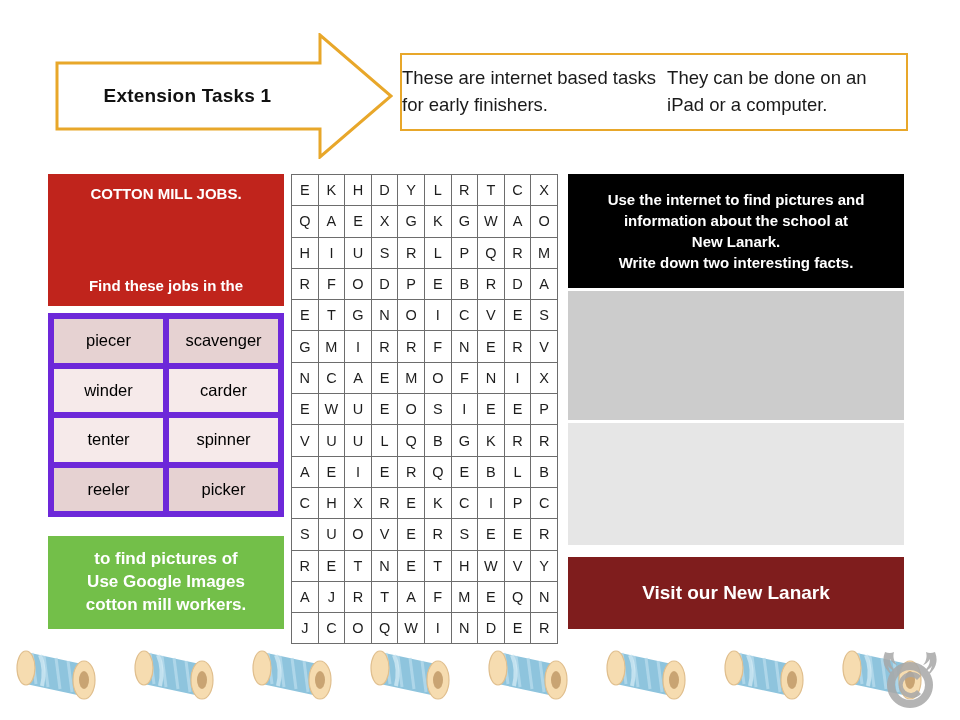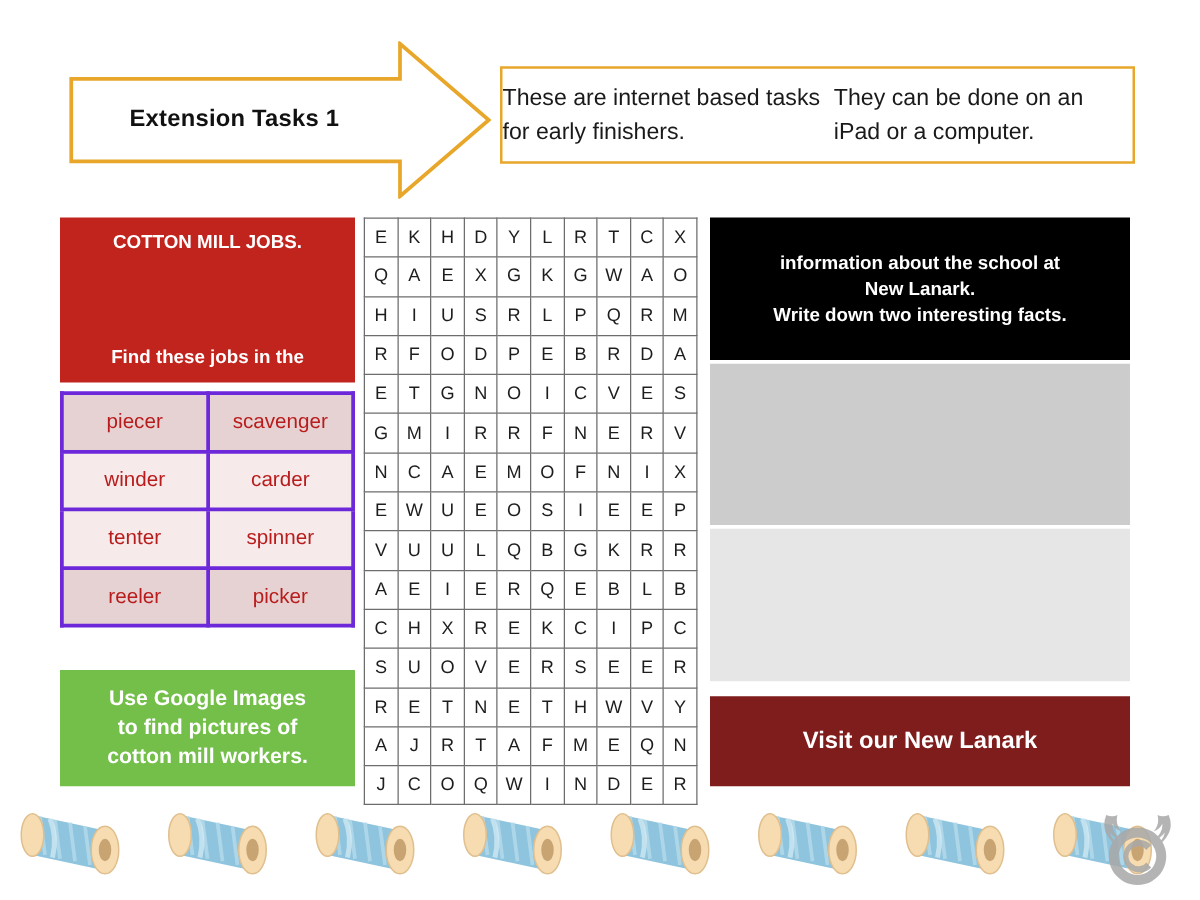--- a/index.html
+++ b/index.html
@@ -39,21 +39,21 @@
     padding:0 8px;box-sizing:border-box;gap:36px;
   }
   #jobs-header .gap{height:13px;}
 
   #jobs-table{
     position:absolute;left:48px;top:313px;width:236px;
     border-collapse:collapse;table-layout:fixed;
   }
   #jobs-table td{
     height:41.6px;text-align:center;vertical-align:middle;
-    font-size:16.5px;color:#b91c1c;border:3px solid #6d28d9;margin-top:39px;
+    font-size:16.5px;color:#000000;border:6px solid #6d28d9;margin-top:39px;
   }
   #jobs-table tr.odd td{background:#e6d2d2;}
   #jobs-table tr.even td{background:#f6eaea;}
 
   #google-box{
     position:absolute;left:48px;top:536px;width:236px;height:93px;
     background:#73bf49;color:#ffffff;
     display:flex;flex-direction:column;align-items:center;justify-content:center;
     text-align:center;font-weight:bold;font-size:17px;line-height:1.35;
   }
@@ -146,22 +146,22 @@
       <td>spinner</td>
     </tr>
     <tr class="odd">
       <td>reeler</td>
       <td>picker</td>
     </tr>
   </tbody>
 </table>
 
 <div id="google-box">
+  <div>to find pictures of</div>
   <div>Use Google Images</div>
-  <div>to find pictures of</div>
   <div>cotton mill workers.</div>
 </div>
 
 <table id="wordsearch">
   <tbody id="wordsearch-body">
       <tr>
         <td>E</td>
         <td>K</td>
         <td>H</td>
         <td>D</td>
@@ -337,20 +337,21 @@
         <td>I</td>
         <td>N</td>
         <td>D</td>
         <td>E</td>
         <td>R</td>
       </tr>
     </tbody>
 </table>
 
 <div id="internet-box">
+  <div>Use the internet to find pictures and</div>
   <div>information about the school at</div>
   <div>New Lanark.</div>
   <div>Write down two interesting facts.</div>
 </div>
 
 <div id="answer-box-1"></div>
 <div id="answer-box-2"></div>
 
 <div id="pinterest-box">
   <div>Visit our New Lanark</div>

